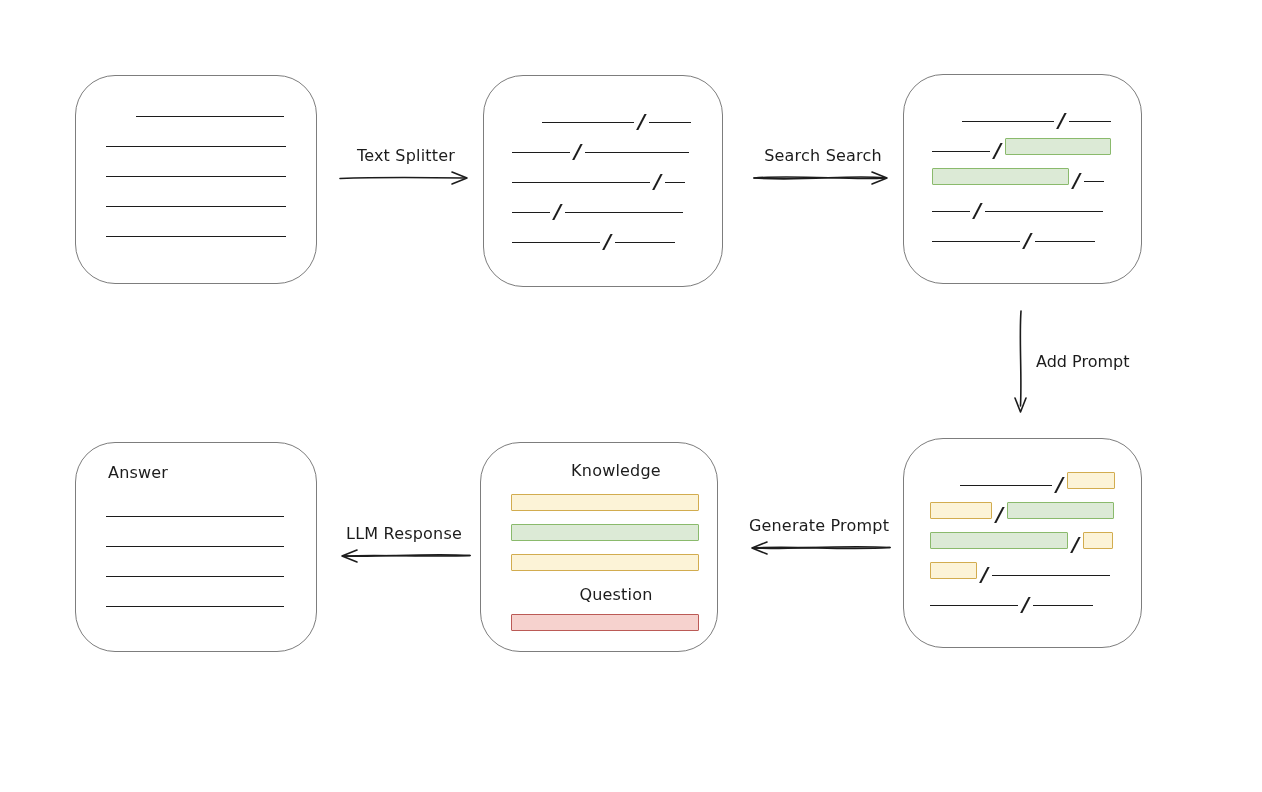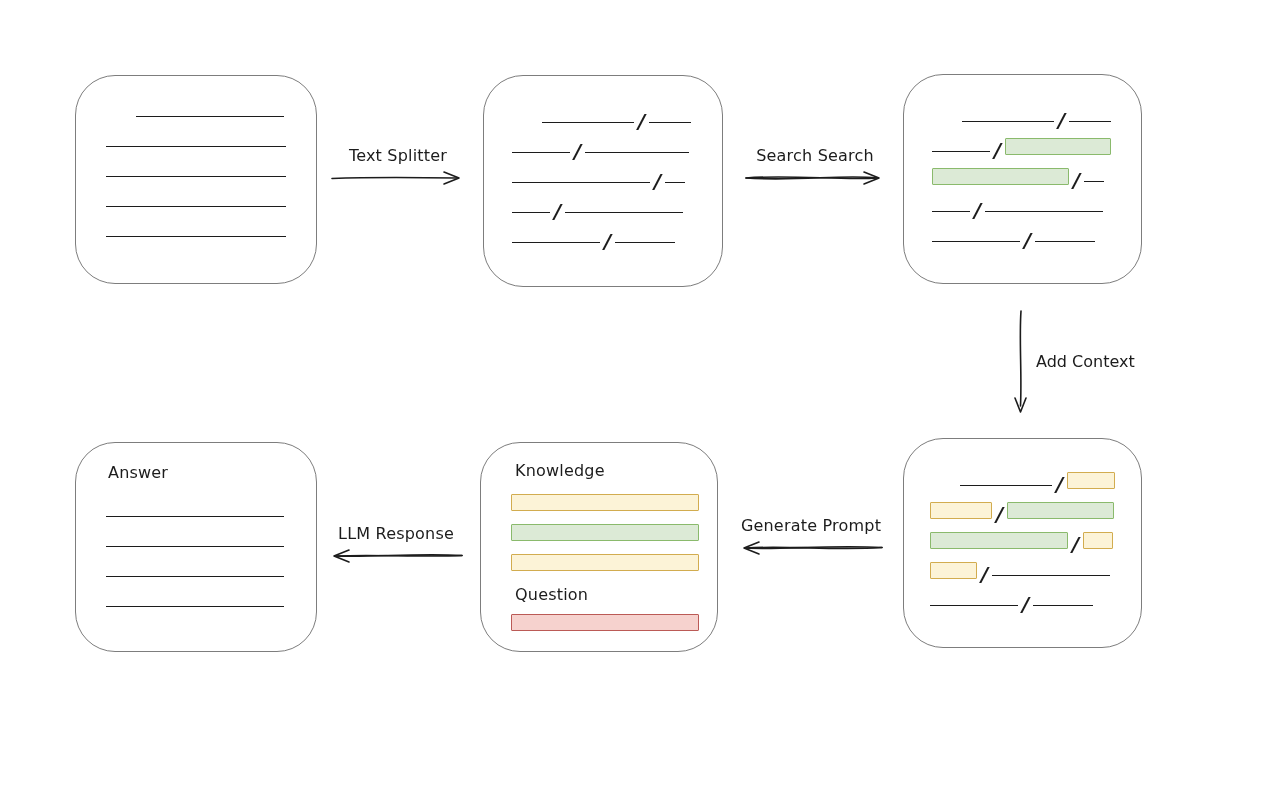--- a/index.html
+++ b/index.html
@@ -16,21 +16,21 @@
     position: absolute;
     background: #ffffff;
     border: 1.4px solid var(--box-border, #7d7d7d);
     border-radius: 40px;
     box-sizing: border-box;
   }
   #box-document { left: 75px;  top: 75px;  width: 242px; height: 209px; padding: 16px 0 0 30px; }
   #box-chunks   { left: 483px; top: 75px;  width: 240px; height: 212px; padding: 22px 0 0 28px; }
   #box-vector   { left: 903px; top: 74px;  width: 239px; height: 210px; padding: 22px 0 0 28px; }
   #box-context  { left: 903px; top: 438px; width: 239px; height: 210px; padding: 22px 0 0 26px; }
-  #box-prompt   { left: 480px; top: 442px; width: 238px; height: 210px; padding: 18px 0 0 30px; }
+  #box-prompt   { left: 480px; top: 442px; width: 238px; height: 210px; padding: 18px 0 0 30px; text-align: center; }
   #box-answer   { left: 75px;  top: 442px; width: 242px; height: 210px; padding: 20px 8px 0 30px; }
 
   .seg-row { display: flex; align-items: flex-end; height: 30px; }
   .seg-line { border-bottom: 1.9px solid var(--line, #1c1c1c); margin-bottom: 5px; }
   .seg-space { height: 1px; }
   .seg-slash {
     font-size: 20px;
     line-height: 15px;
     margin: 0 4px;
     font-style: italic;
@@ -44,21 +44,21 @@
   .box-title { font-size: 16px; letter-spacing: 0.2px; }
   .box-title.knowledge { margin: 0 0 14px 4px; }
   .box-title.question  { margin: 14px 0 10px 4px; }
   .box-title.answer    { margin: 0 0 10px 2px; }
 
   .bar { height: 17px; border: 1.5px solid; box-sizing: border-box; margin-bottom: 13px; border-radius: 1px; }
   .bar-green  { background: var(--green-fill);  border-color: var(--green-border); }
   .bar-yellow { background: var(--yellow-fill); border-color: var(--yellow-border); }
   .bar-red    { background: var(--red-fill);    border-color: var(--red-border); }
 
-  .arrow-group { position: absolute; text-align: center; }
+  .arrow-group { position: absolute; text-align: center; margin-left: 8px; }
   .arrow-label { font-size: 16px; white-space: nowrap; margin-bottom: 2px; letter-spacing: 0.2px; }
   svg.arrow { display: block; margin: 0 auto; }
   svg.arrow path {
     stroke: var(--line, #1c1c1c);
     stroke-width: 1.6;
     fill: none;
     stroke-linecap: round;
     stroke-linejoin: round;
   }
   #arrow-text-splitter   { left: 330px; top: 146px; width: 136px; }
@@ -242,21 +242,21 @@
       <path d="M2 11 C 45 7.5, 100 13.5, 133 11"></path>
       <path d="M2 11 C 55 14.5, 100 7, 133 11"></path>
       <path d="M120 5 L135 11 L120 17"></path>
     </svg>
   </div>
 
   <svg class="arrow" id="arrow-add-context-svg" width="26" height="108" viewBox="0 0 26 108">
     <path d="M13 2 C 11 30, 14 65, 12.5 97"></path>
     <path d="M7 89 L12.5 103 L18 89"></path>
   </svg>
-  <div id="label-add-context">Add Context</div>
+  <div id="label-add-context">Add Prompt</div>
 
   <div class="arrow-group" id="arrow-llm-response">
     <div class="arrow-label">LLM Response</div>
     <svg class="arrow" width="140" height="20" viewBox="0 0 140 20">
       <path d="M136 10.5 C 95 12.5, 50 9, 10 11"></path>
       <path d="M136 10.5 C 90 8, 45 12.5, 10 11"></path>
       <path d="M23 5 L8 11 L23 17"></path>
     </svg>
   </div>
 

